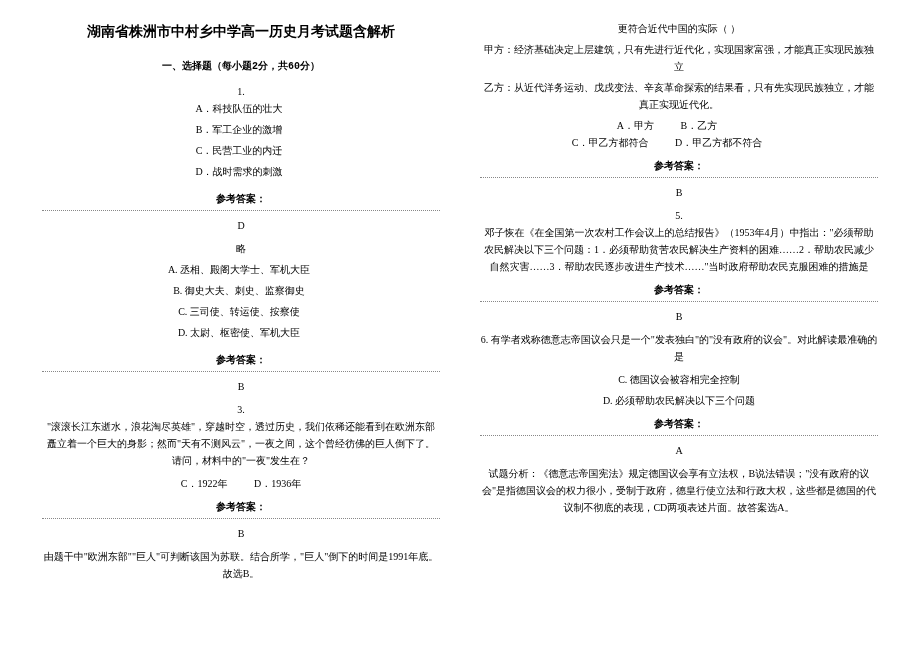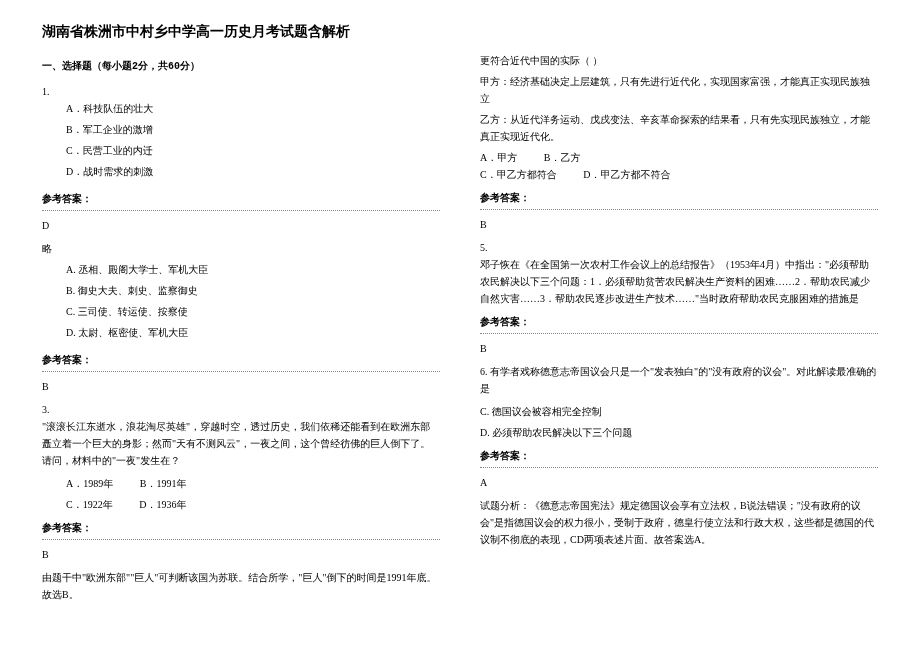--- a/index.html
+++ b/index.html
@@ -11,23 +11,24 @@
       background: #fff;
       width: 920px;
       height: 651px;
       display: flex;
       padding: 20px 30px;
       overflow: hidden;
     }
     .column {
       flex: 1;
       padding: 0 12px;
+      text-align: center;
     }
     .col-left { padding-right: 20px; }
-    .col-right { padding-left: 20px; margin-top: 32px; }
+    .col-right { padding-left: 20px; }
     h1 {
       font-size: 14px;
       font-weight: bold;
       margin-bottom: 14px;
       font-family: "SimHei", "黑体", sans-serif;
     }
     .section-head {
       font-size: 10px;
       font-weight: bold;
       margin-bottom: 8px;
@@ -75,24 +76,20 @@
     <span>B. 御史大夫、刺史、监察御史</span><br>
     <span>C. 三司使、转运使、按察使</span>
     <span>D. 太尉、枢密使、军机大臣</span>
   </div>
   <div class="ref-head">参考答案：</div>
   <div class="answer">B</div>
 
   <div class="q-num">3.</div>
   <div class="q-text">"滚滚长江东逝水，浪花淘尽英雄"，穿越时空，透过历史，我们依稀还能看到在欧洲东部矗立着一个巨大的身影；然而"天有不测风云"，一夜之间，这个曾经彷佛的巨人倒下了。请问，材料中的"一夜"发生在？</div>
   <div class="options inline-opts">
-    <span>A．1989年</span>
-    <span>B．1991年</span>
-  </div>
-  <div class="options inline-opts">
     <span>C．1922年</span>
     <span>D．1936年</span>
   </div>
   <div class="ref-head">参考答案：</div>
   <div class="answer">B</div>
   <div class="para">由题干中"欧洲东部""巨人"可判断该国为苏联。结合所学，"巨人"倒下的时间是1991年底。故选B。</div>
 
 </div>
 
 <div class="column col-right">

